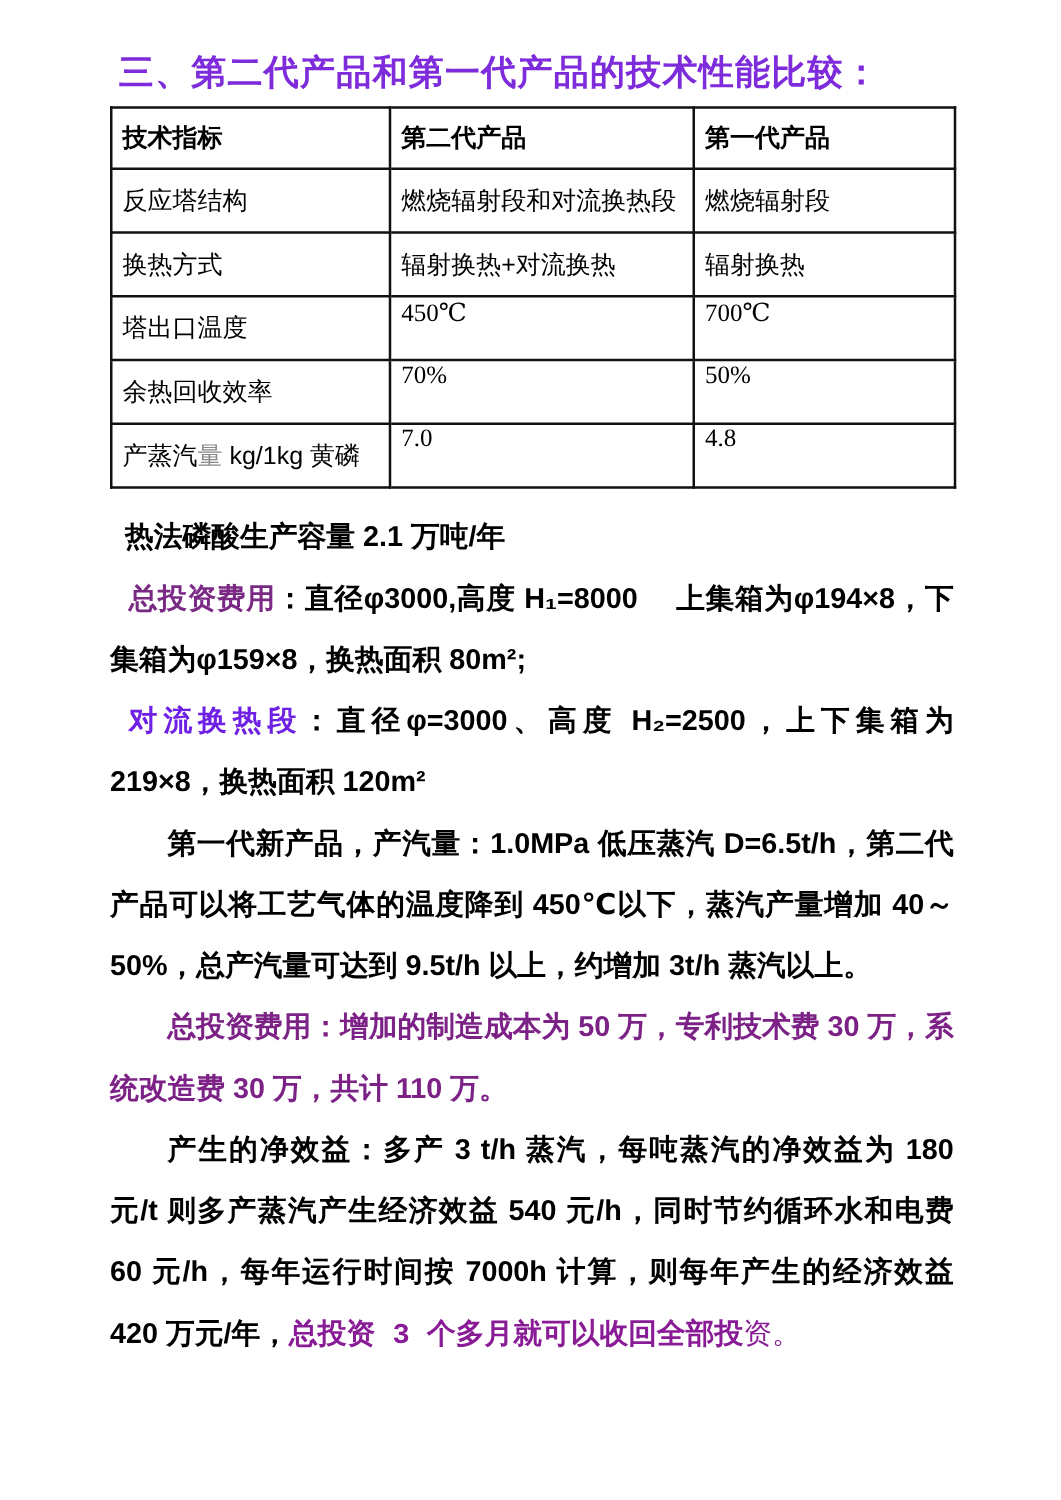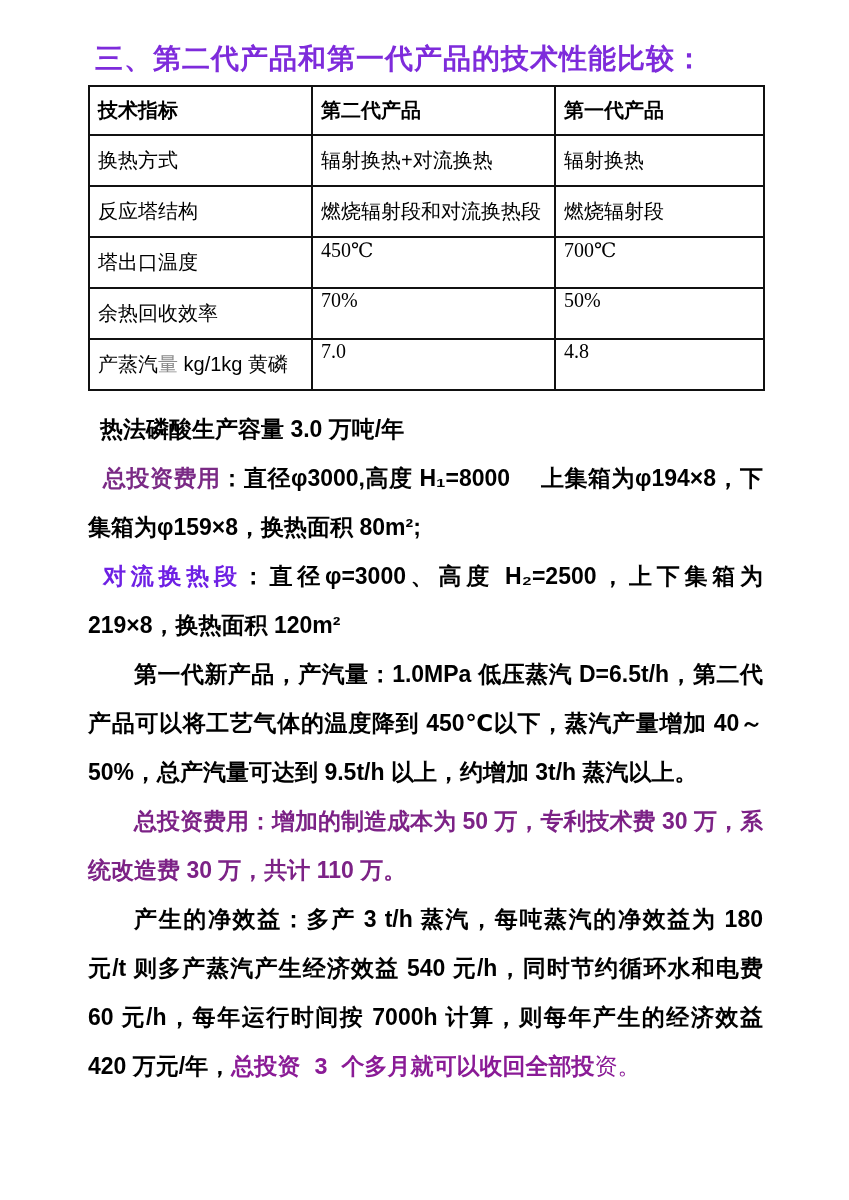--- a/index.html
+++ b/index.html
@@ -91,28 +91,28 @@
       </colgroup>
     <thead>
       <tr>
         <th>技术指标</th>
         <th>第二代产品</th>
         <th>第一代产品</th>
       </tr>
     </thead>
     <tbody>
       <tr>
+        <td class="lab">反应塔结构</td>
+        <td class="cnval">燃烧辐射段和对流换热段</td>
+        <td class="cnval">燃烧辐射段</td>
+      </tr>
+      <tr>
         <td class="lab">换热方式</td>
         <td class="cnval">辐射换热+对流换热</td>
         <td class="cnval">辐射换热</td>
-      </tr>
-      <tr>
-        <td class="lab">反应塔结构</td>
-        <td class="cnval">燃烧辐射段和对流换热段</td>
-        <td class="cnval">燃烧辐射段</td>
       </tr>
       <tr>
         <td class="lab">塔出口温度</td>
         <td class="serifval">450℃</td>
         <td class="serifval">700℃</td>
       </tr>
       <tr>
         <td class="lab">余热回收效率</td>
         <td class="serifval">70%</td>
         <td class="serifval">50%</td>
@@ -120,21 +120,21 @@
       <tr>
         <td class="lab"><span>产蒸汽</span><span class="gray">量</span><span> kg/1kg 黄磷</span></td>
         <td class="serifval">7.0</td>
         <td class="serifval">4.8</td>
       </tr>
     </tbody>
   </table>
 
 
   <div class="bodytext">
-    <p class="p-cap">热法磷酸生产容量 3.0 万吨/年</p>
+    <p class="p-cap">热法磷酸生产容量 2.1 万吨/年</p>
     <p class="p-lbl"><span class="lbl-rad">总投资费用</span><span>：直径φ3000,高度 H₁=8000　 上集箱为φ194×8，下集箱为φ159×8，换热面积 80m²;</span></p>
     <p class="p-lbl"><span class="lbl-conv">对流换热段</span><span>：直径φ=3000、高度 H₂=2500，上下集箱为 219×8，换热面积 120m²</span></p>
     <p class="p-ind">第一代新产品，产汽量：1.0MPa 低压蒸汽 D=6.5t/h，第二代产品可以将工艺气体的温度降到 450℃以下，蒸汽产量增加 40～50%，总产汽量可达到 9.5t/h 以上，约增加 3t/h 蒸汽以上。</p>
     <p class="p-ind p-purple">总投资费用：增加的制造成本为 50 万，专利技术费 30 万，系统改造费 30 万，共计 110 万。</p>
     <p class="p-ind"><span>产生的净效益：多产 3 t/h 蒸汽，每吨蒸汽的净效益为 180 元/t 则多产蒸汽产生经济效益 540 元/h，同时节约循环水和电费 60 元/h，每年运行时间按 7000h 计算，则每年产生的经济效益 420 万元/年，</span><span class="payback-b">总投资 3 个多月就可以收回全部投</span><span class="payback-r">资。</span></p>
   </div>
 
 </div>
 
 </body></html>

